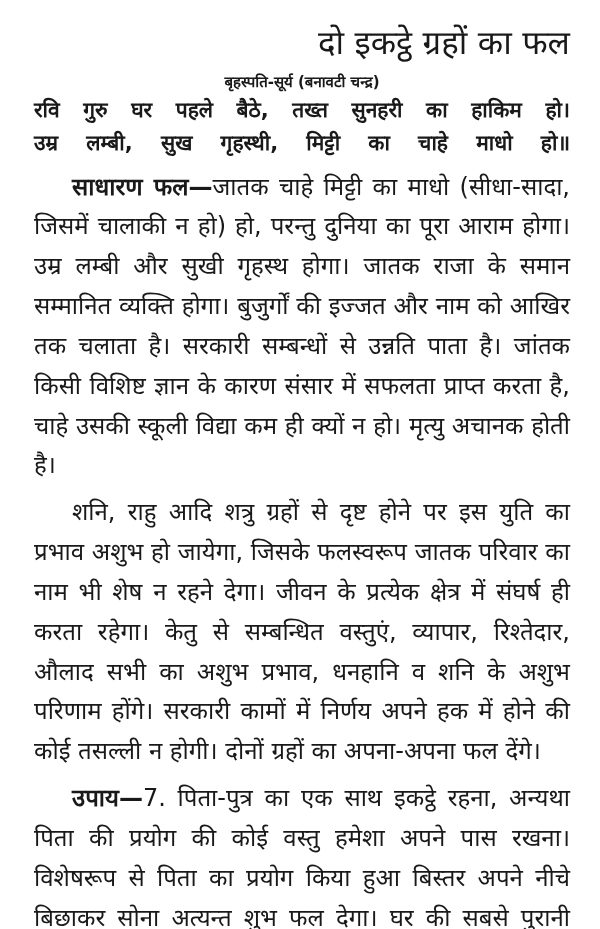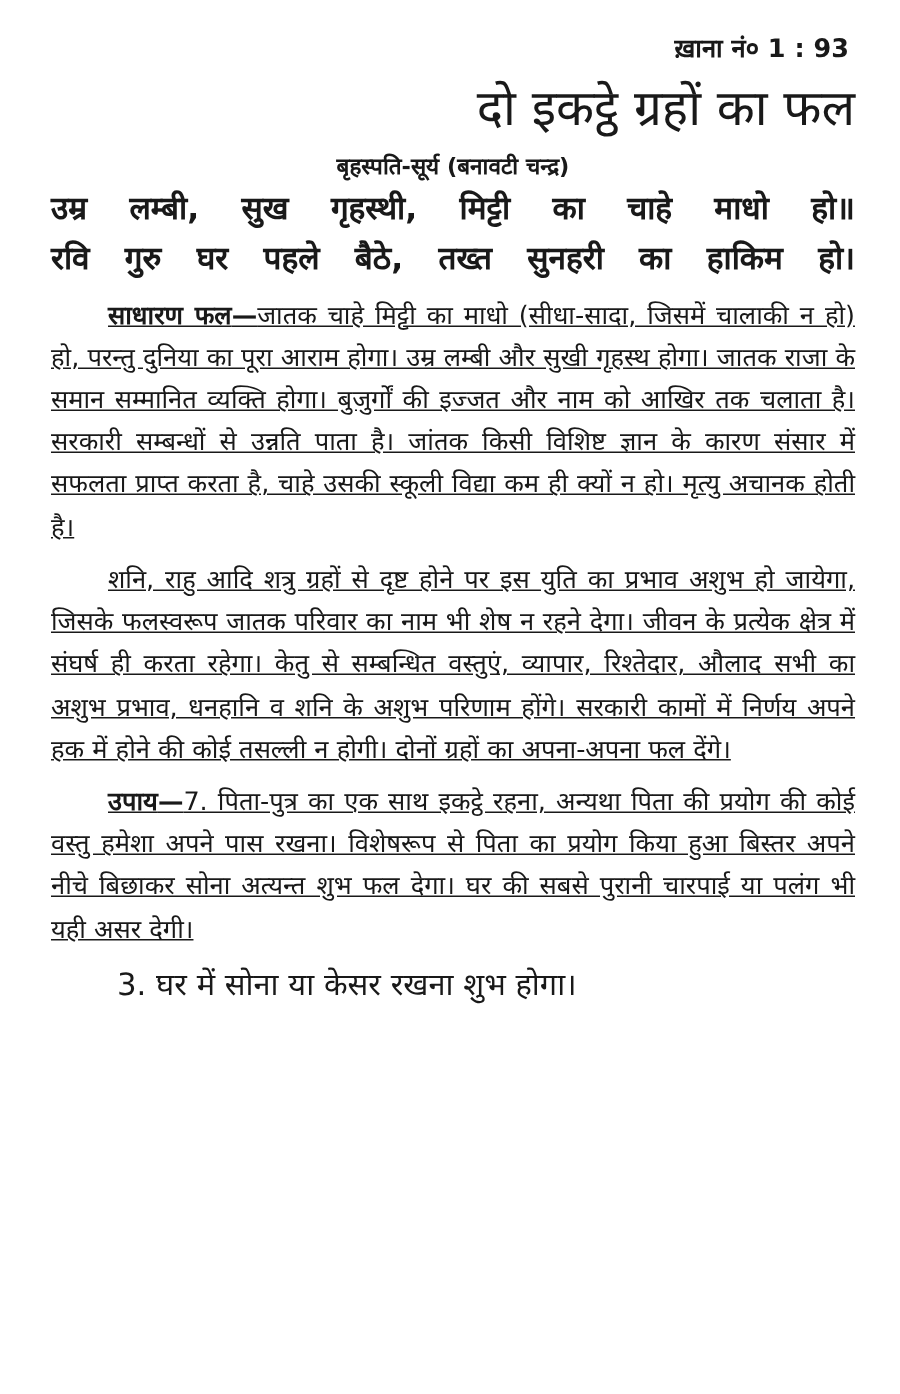--- a/index.html
+++ b/index.html
@@ -47,51 +47,49 @@
   }
   .verse { margin: 0 0 4px 0; }
   .verse-line {
     font-size: 21px;
     font-weight: 700;
     line-height: 1.58;
     text-align: justify;
     text-align-last: justify;
   }
   .para {
-    font-size: 17px;
+    font-size: 24px;
     line-height: 1.66;
     text-align: justify;
     text-indent: 38px;
     margin: 7px 0 2px 0;
-    text-decoration: underline;
   }
   .para .lead { font-weight: 700; }
   .remedies { margin: 4px 0 0 0; }
   .remedy {
     font-size: 20.5px;
     line-height: 1.78;
     margin-left: 44px;
     text-align: left;
   }
 </style>
 </head>
 <body>
 
 <div class="page">
 
-  <div class="folio">ख़ाना नं० 1 : 93</div>
 
   <h1 class="title">दो इकट्ठे ग्रहों का फल</h1>
 
   <div class="subtitle">बृहस्पति-सूर्य (बनावटी चन्द्र)</div>
 
 
   <div class="verse">
+    <div class="verse-line">रवि गुरु घर पहले बैठे, तख्त सुनहरी का हाकिम हो।</div>
     <div class="verse-line">उम्र लम्बी, सुख गृहस्थी, मिट्टी का चाहे माधो हो॥</div>
-    <div class="verse-line">रवि गुरु घर पहले बैठे, तख्त सुनहरी का हाकिम हो।</div>
   </div>
 
   <p class="para"><span class="lead">साधारण फल</span><span class="lead">—</span><span>जातक चाहे मिट्टी का माधो (सीधा-सादा, जिसमें चालाकी न हो) हो, परन्तु दुनिया का पूरा आराम होगा। उम्र लम्बी और सुखी गृहस्थ होगा। जातक राजा के समान सम्मानित व्यक्ति होगा। बुजुर्गों की इज्जत और नाम को आखिर तक चलाता है। सरकारी सम्बन्धों से उन्नति पाता है। जांतक किसी विशिष्ट ज्ञान के कारण संसार में सफलता प्राप्त करता है, चाहे उसकी स्कूली विद्या कम ही क्यों न हो। मृत्यु अचानक होती है।</span></p>
 
   <p class="para"><span>शनि, राहु आदि शत्रु ग्रहों से दृष्ट होने पर इस युति का प्रभाव अशुभ हो जायेगा, जिसके फलस्वरूप जातक परिवार का नाम भी शेष न रहने देगा। जीवन के प्रत्येक क्षेत्र में संघर्ष ही करता रहेगा। केतु से सम्बन्धित वस्तुएं, व्यापार, रिश्तेदार, औलाद सभी का अशुभ प्रभाव, धनहानि व शनि के अशुभ परिणाम होंगे। सरकारी कामों में निर्णय अपने हक में होने की कोई तसल्ली न होगी। दोनों ग्रहों का अपना-अपना फल देंगे।</span></p>
 
   <p class="para"><span class="lead">उपाय</span><span class="lead">—</span><span>7. पिता-पुत्र का एक साथ इकट्ठे रहना, अन्यथा पिता की प्रयोग की कोई वस्तु हमेशा अपने पास रखना। विशेषरूप से पिता का प्रयोग किया हुआ बिस्तर अपने नीचे बिछाकर सोना अत्यन्त शुभ फल देगा। घर की सबसे पुरानी चारपाई या पलंग भी यही असर देगी।</span></p>
 
   <div class="remedies">
     <div class="remedy">3. घर में सोना या केसर रखना शुभ होगा।</div>

